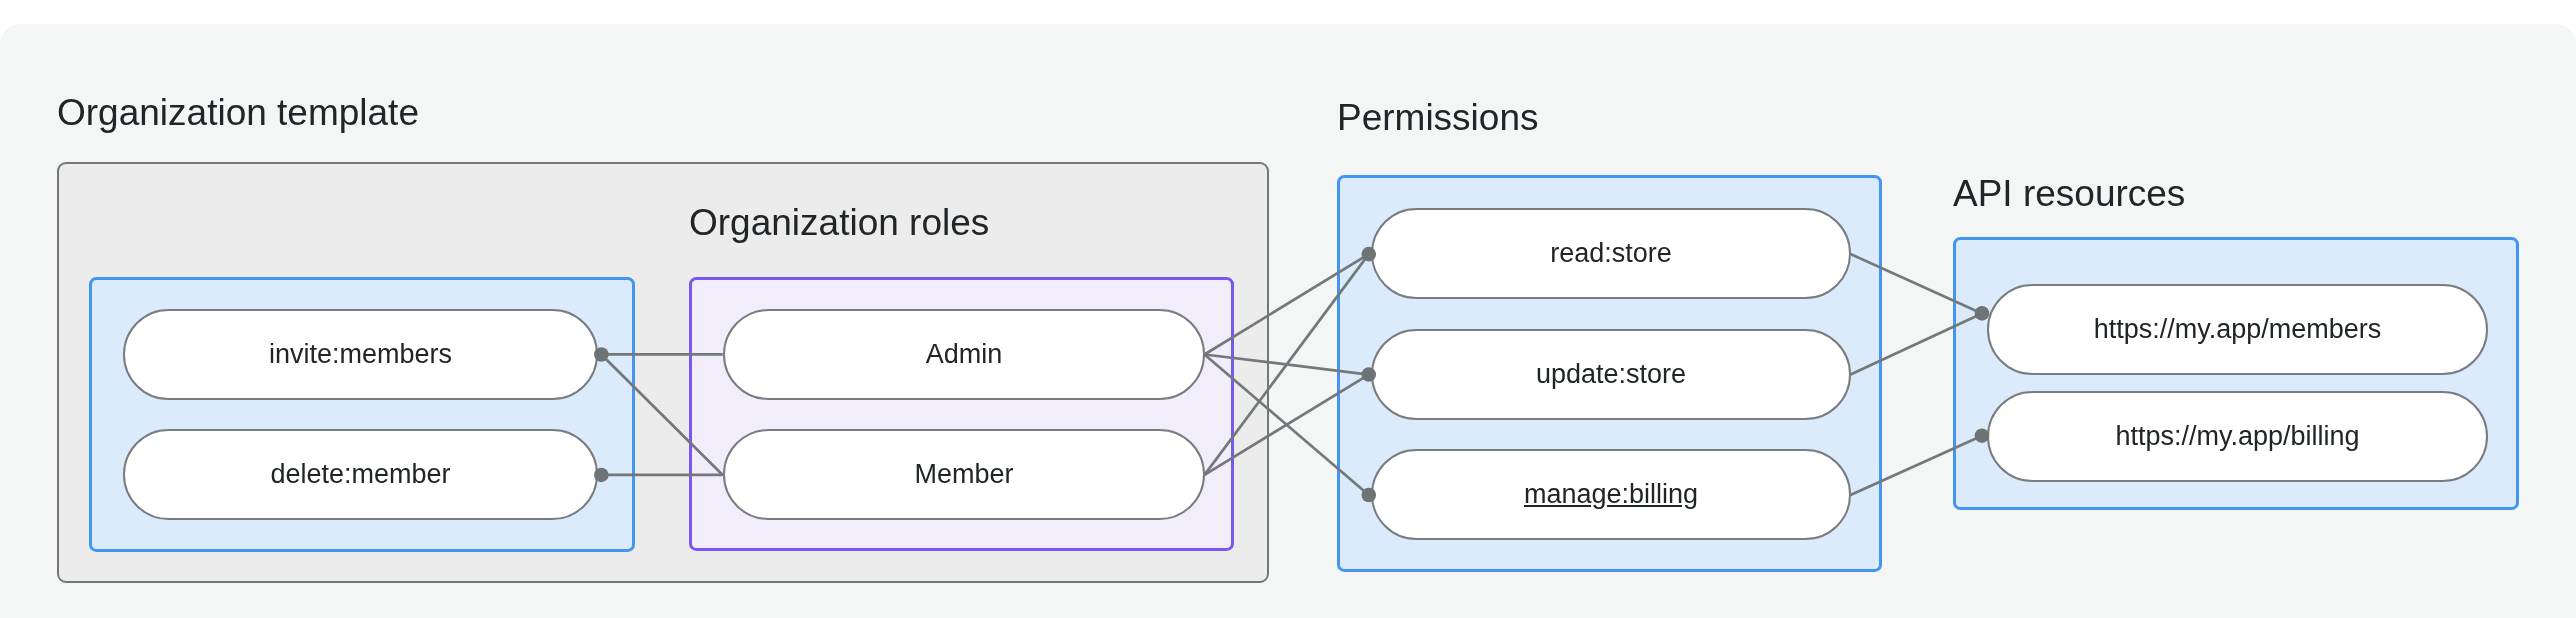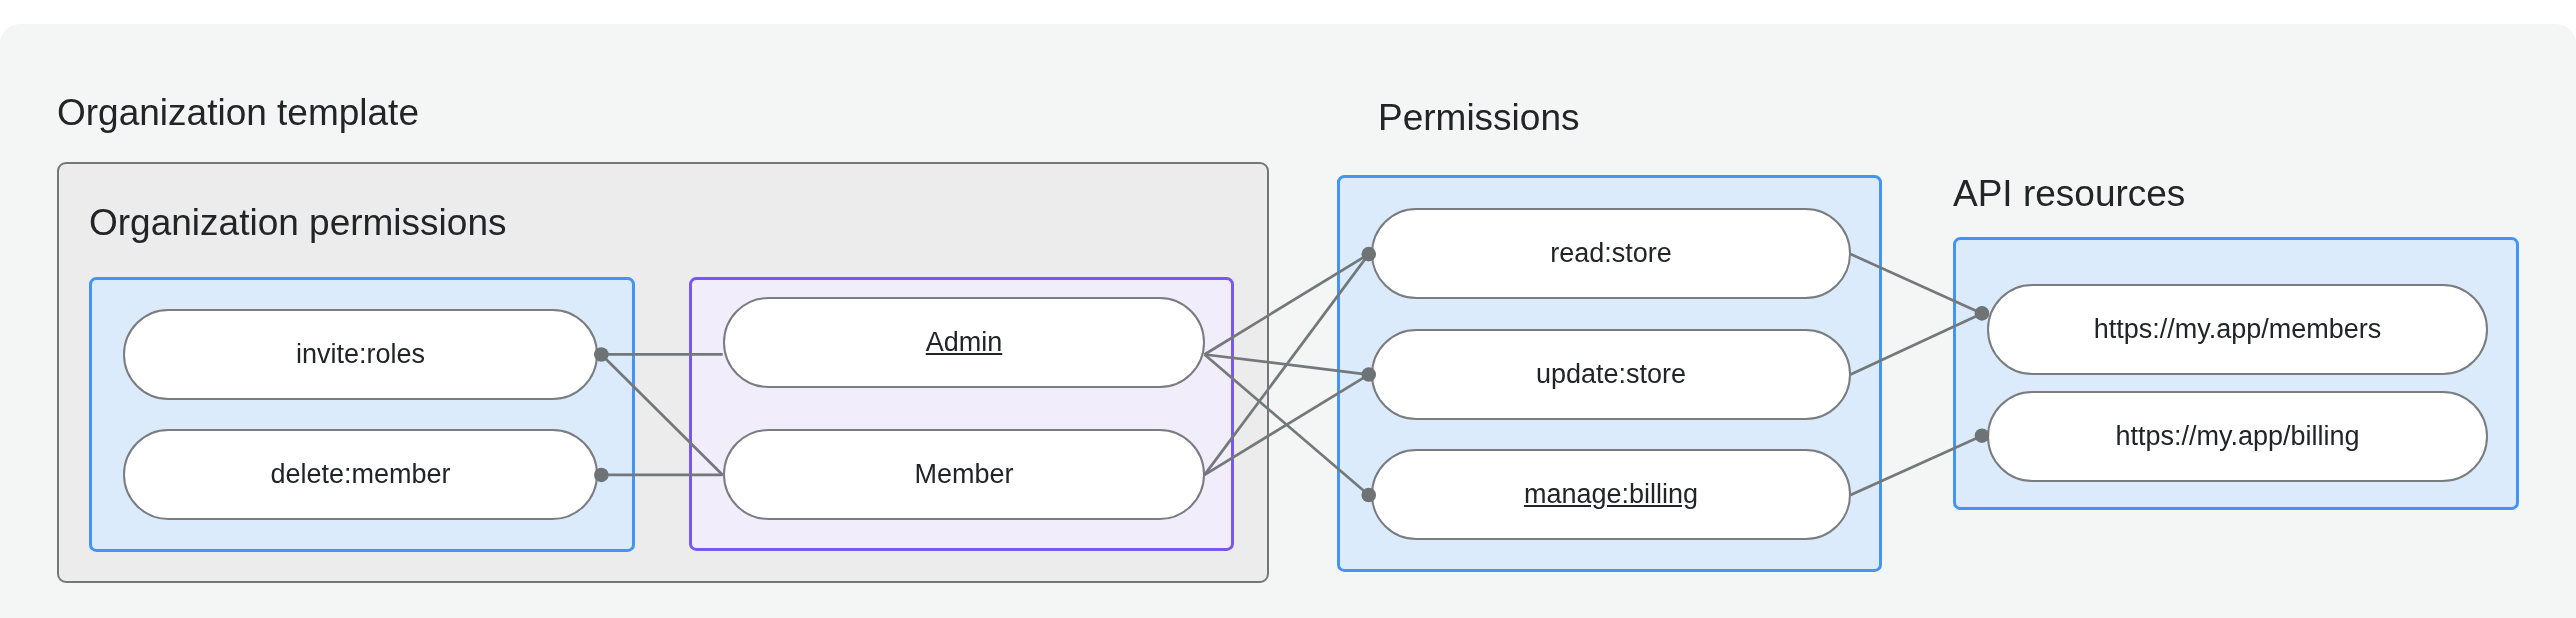--- a/index.html
+++ b/index.html
@@ -72,42 +72,42 @@
     fill: var(--dot, #6e7376);
   }
 </style>
 </head>
 <body>
 
 <div class="canvas">
 
   <div class="diagram-label" style="left:57px; top:69px;">Organization template</div>
 
-  <div class="diagram-label" style="left:1378px; top:74px;">Permissions</div>
+  <div class="diagram-label" style="left:1337px; top:74px;">Permissions</div>
 
   <div class="diagram-label" style="left:1953px; top:150px;">API resources</div>
 
   <div class="group-box box-gray" style="left:57px; top:138px; width:1212px; height:421px;"></div>
 
-  <div class="diagram-label" style="left:89px; top:179px;">Organization permissions</div>
 
+  <div class="diagram-label" style="left:689px; top:179px;">Organization roles</div>
 
   <div class="group-box box-blue" style="left:89px; top:253px; width:546px; height:275px;"></div>
 
   <div class="group-box box-purple" style="left:689px; top:253px; width:545px; height:274px;"></div>
 
   <div class="group-box box-blue" style="left:1337px; top:151px; width:545px; height:397px;"></div>
 
   <div class="group-box box-blue" style="left:1953px; top:213px; width:566px; height:273px;"></div>
 
-  <div class="pill" style="left:123px; top:285px; width:475px;">invite:roles</div>
+  <div class="pill" style="left:123px; top:285px; width:475px;">invite:members</div>
 
   <div class="pill" style="left:123px; top:405px; width:475px;">delete:member</div>
 
-  <div class="pill" style="left:723px; top:273px; width:482px;text-decoration:underline;">Admin</div>
+  <div class="pill" style="left:723px; top:285px; width:482px;">Admin</div>
 
   <div class="pill" style="left:723px; top:405px; width:482px;">Member</div>
 
   <div class="pill" style="left:1371px; top:184px; width:480px;">read:store</div>
 
   <div class="pill" style="left:1371px; top:305px; width:480px;">update:store</div>
 
   <div class="pill" style="left:1371px; top:425px; width:480px;text-decoration:underline;">manage:billing</div>
 
   <div class="pill" style="left:1987px; top:260px; width:501px;">https://my.app/members</div>

